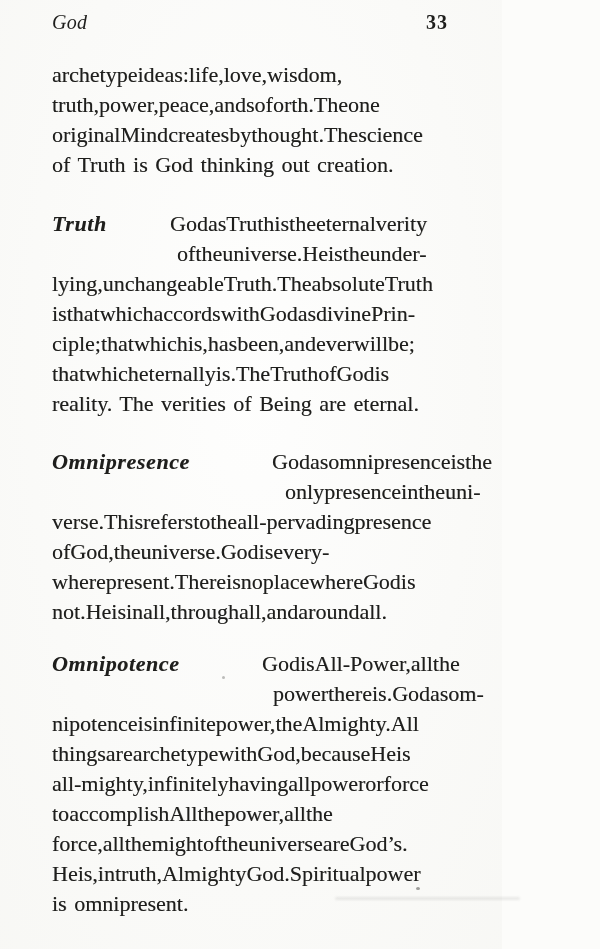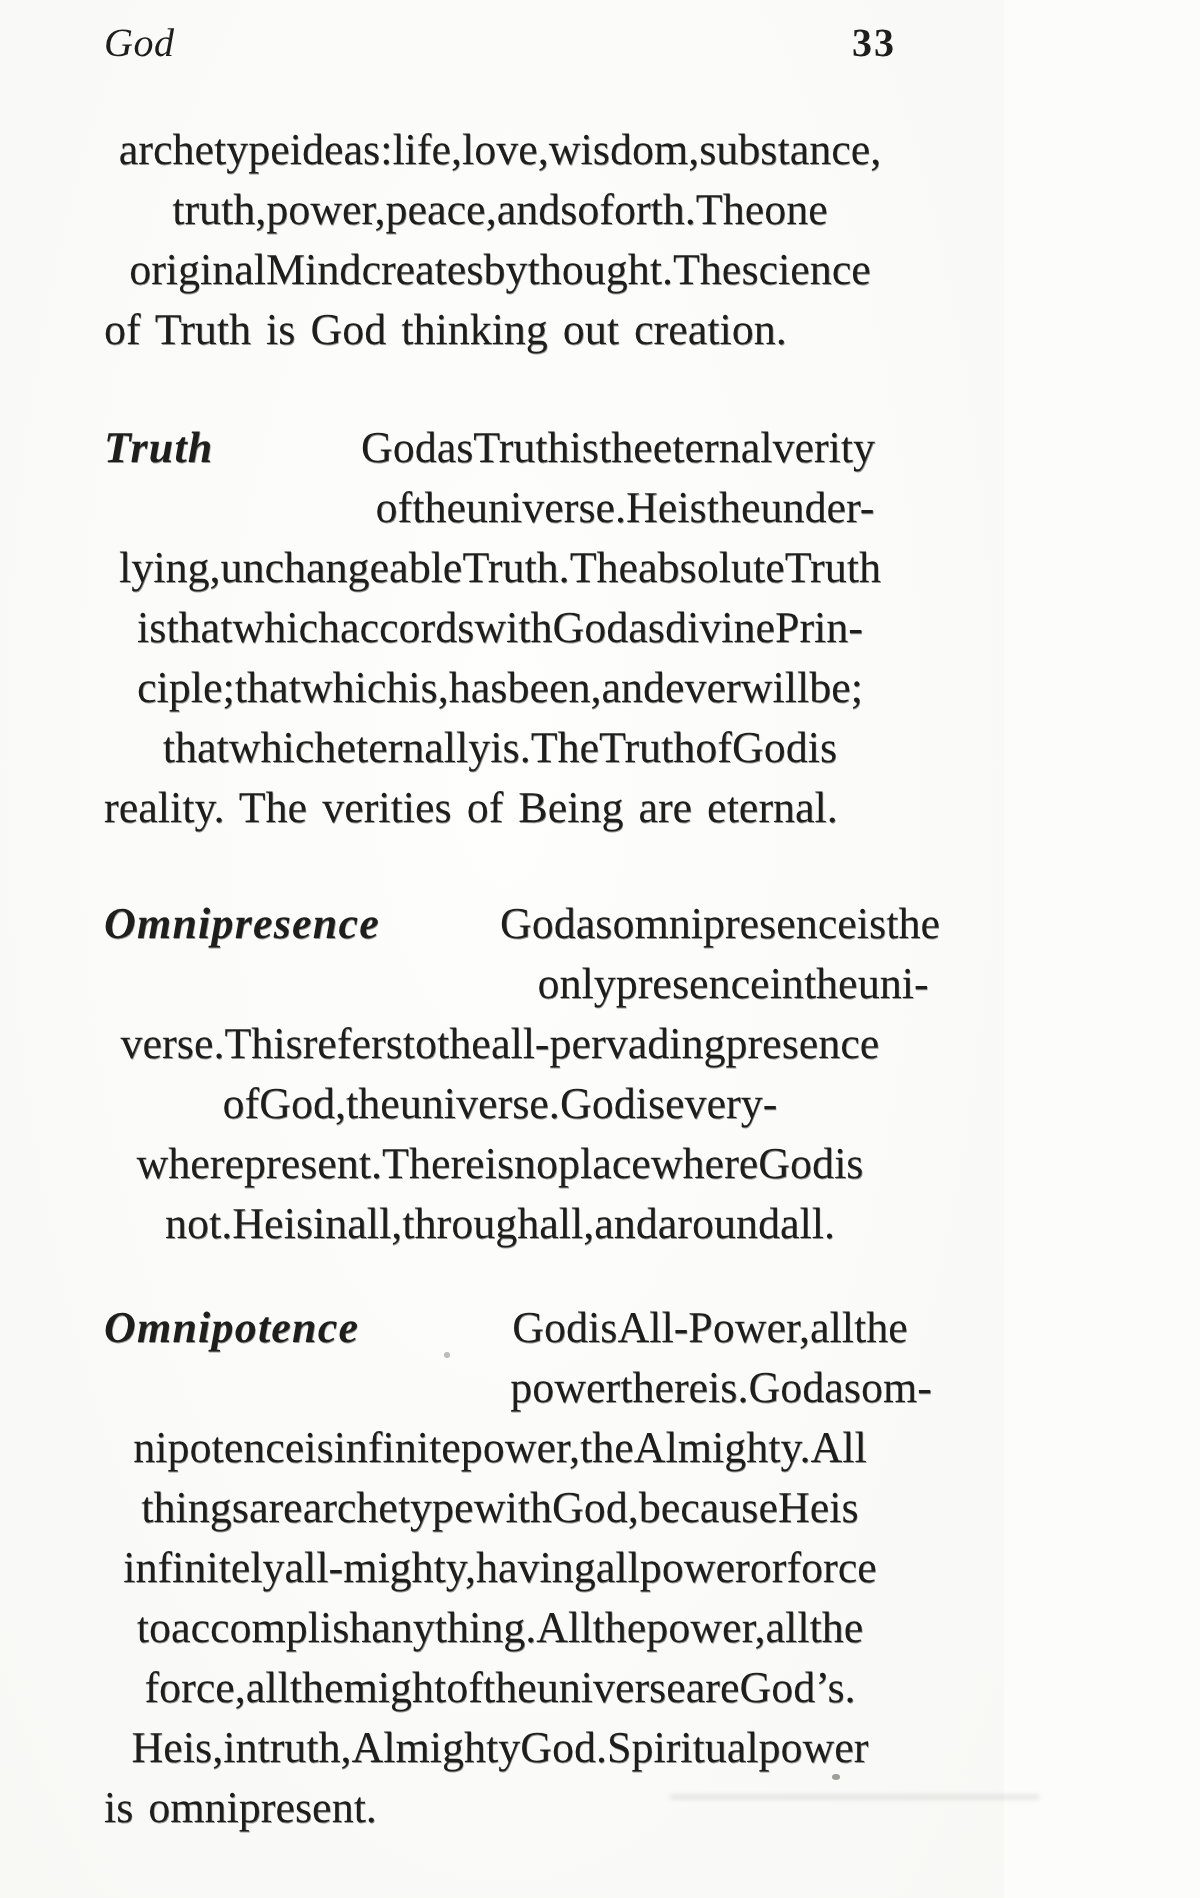--- a/index.html
+++ b/index.html
@@ -21,21 +21,21 @@
   }
   .running-title{font-style:italic;font-size:20px;letter-spacing:0.3px}
   .page-number{font-size:20px;letter-spacing:1px;font-weight:700}
   .textblock{
     font-size:22px;line-height:30px;
     text-shadow:0.3px 0.25px 0 rgba(25,25,22,0.45);
   }
   .intro{margin-top:26px;margin-bottom:29px}
   .ln{height:30px;white-space:nowrap;text-align:left}
   .ln:not(.j){word-spacing:2px}
-  .ln.j{display:flex;justify-content:center}
+  .ln.j{display:flex;justify-content:flex-start}
   .entry{position:relative}
   .entry-1{margin-top:28px}
   .entry-2{margin-top:22px}
   .ln-first{position:relative}
   .entry-0 .ln-first{padding-left:118px}
   .entry-0 .ln-second{padding-left:125px}
   .entry-1 .ln-first{padding-left:220px}
   .entry-1 .ln-second{padding-left:233px}
   .entry-2 .ln-first{padding-left:210px}
   .entry-2 .ln-second{padding-left:221px}
@@ -67,21 +67,20 @@
   </div>
 
   <div class="textblock">
     <div class="intro">
         <div class="ln j">
           <span class="w">archetype</span>
           <span class="w">ideas:</span>
           <span class="w">life,</span>
           <span class="w">love,</span>
           <span class="w">wisdom,</span>
-          <span class="w">substance,</span>
         </div>
         <div class="ln j">
           <span class="w">truth,</span>
           <span class="w">power,</span>
           <span class="w">peace,</span>
           <span class="w">and</span>
           <span class="w">so</span>
           <span class="w">forth.</span>
           <span class="w">The</span>
           <span class="w">one</span>
@@ -250,32 +249,31 @@
             <span class="w">things</span>
             <span class="w">are</span>
             <span class="w">archetype</span>
             <span class="w">with</span>
             <span class="w">God,</span>
             <span class="w">because</span>
             <span class="w">He</span>
             <span class="w">is</span>
           </div>
           <div class="ln j">
+            <span class="w">all-mighty,</span>
             <span class="w">infinitely</span>
-            <span class="w">all-mighty,</span>
             <span class="w">having</span>
             <span class="w">all</span>
             <span class="w">power</span>
             <span class="w">or</span>
             <span class="w">force</span>
           </div>
           <div class="ln j">
             <span class="w">to</span>
             <span class="w">accomplish</span>
-            <span class="w">anything.</span>
             <span class="w">All</span>
             <span class="w">the</span>
             <span class="w">power,</span>
             <span class="w">all</span>
             <span class="w">the</span>
           </div>
           <div class="ln j">
             <span class="w">force,</span>
             <span class="w">all</span>
             <span class="w">the</span>

